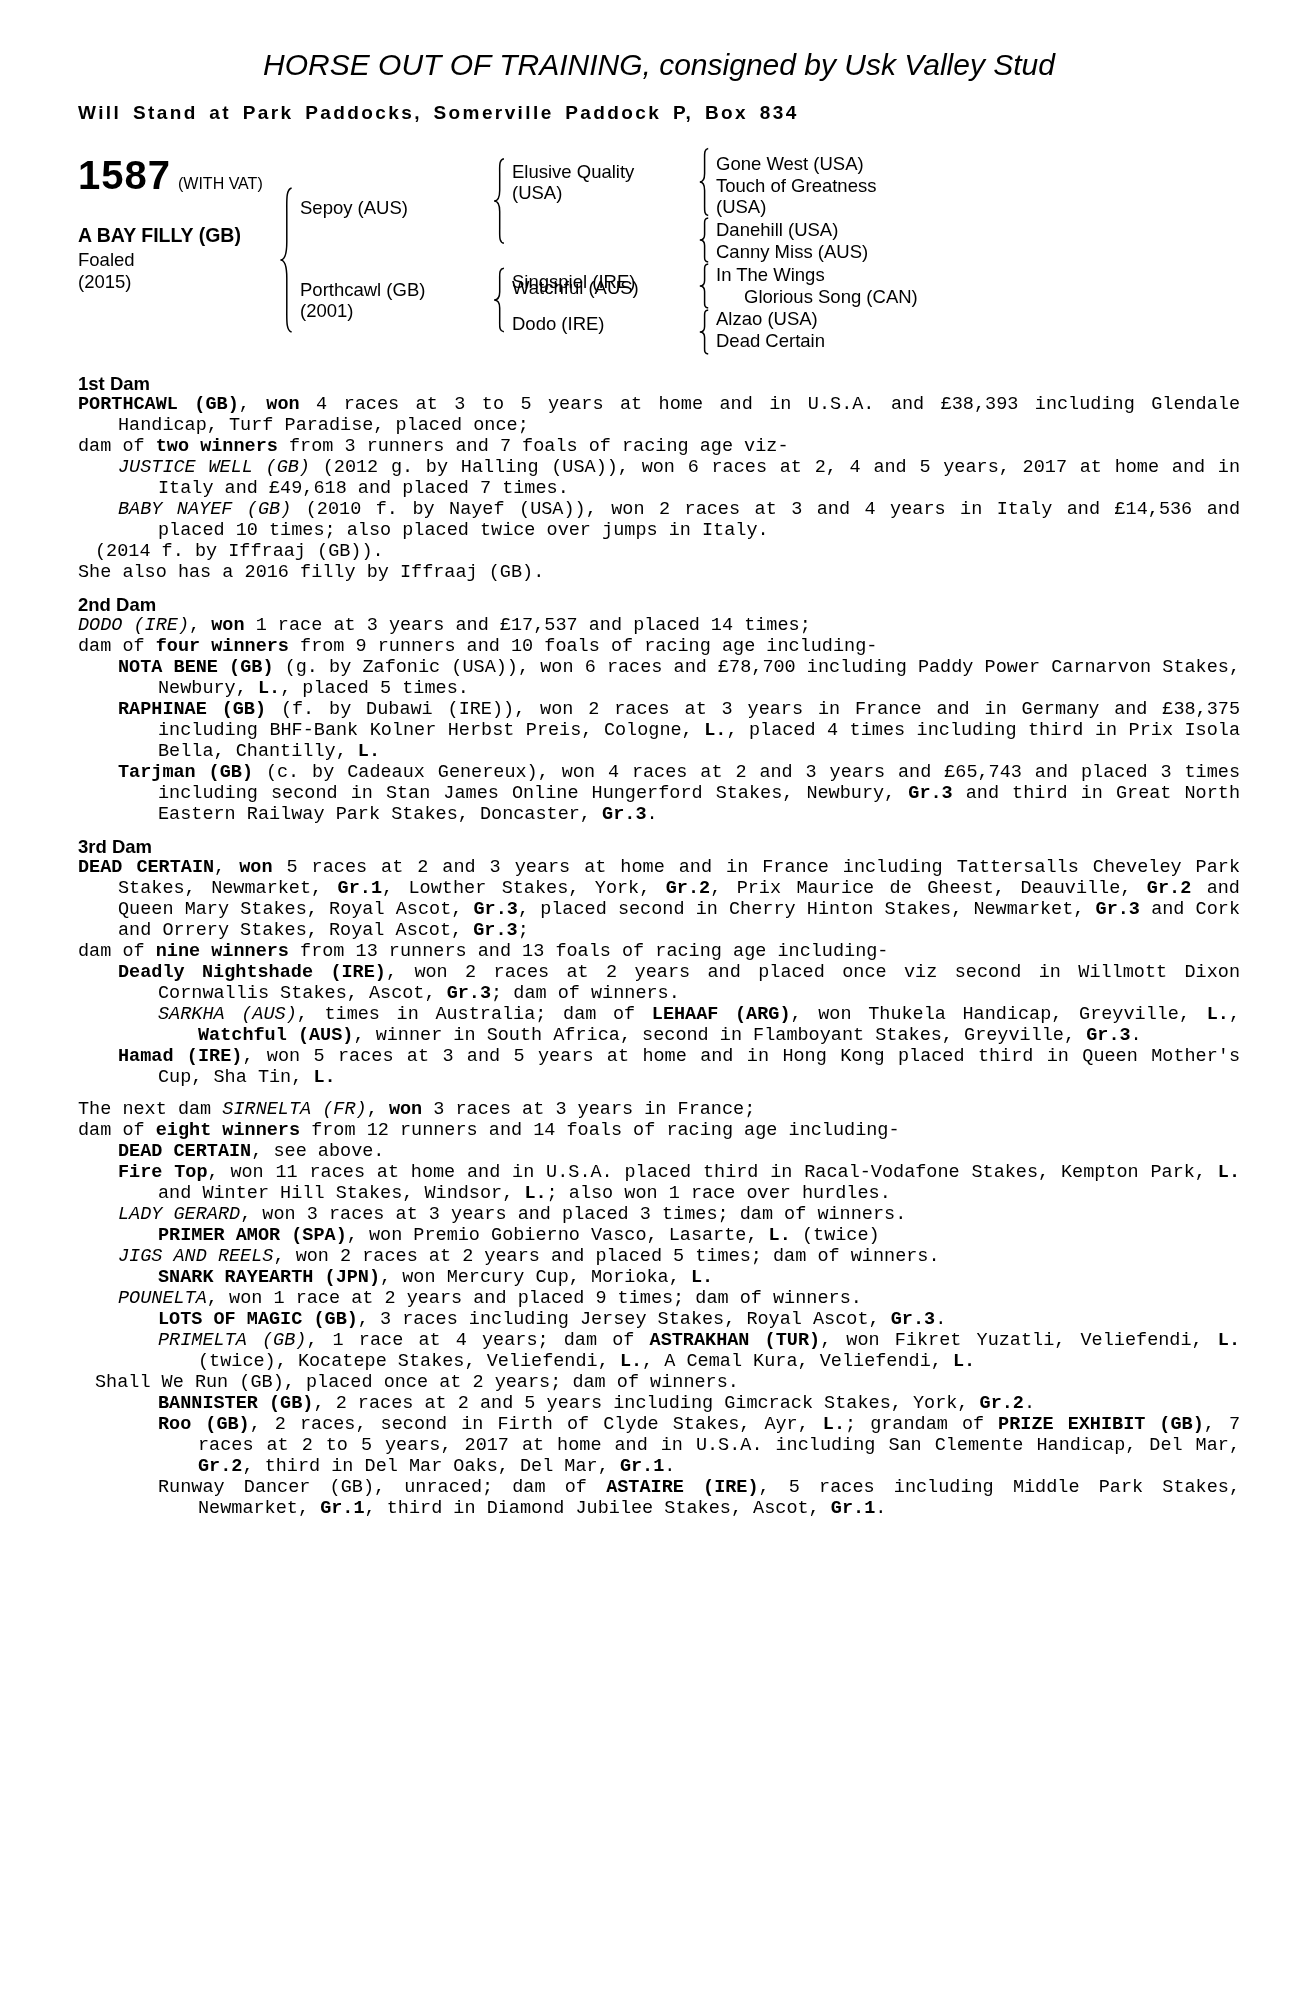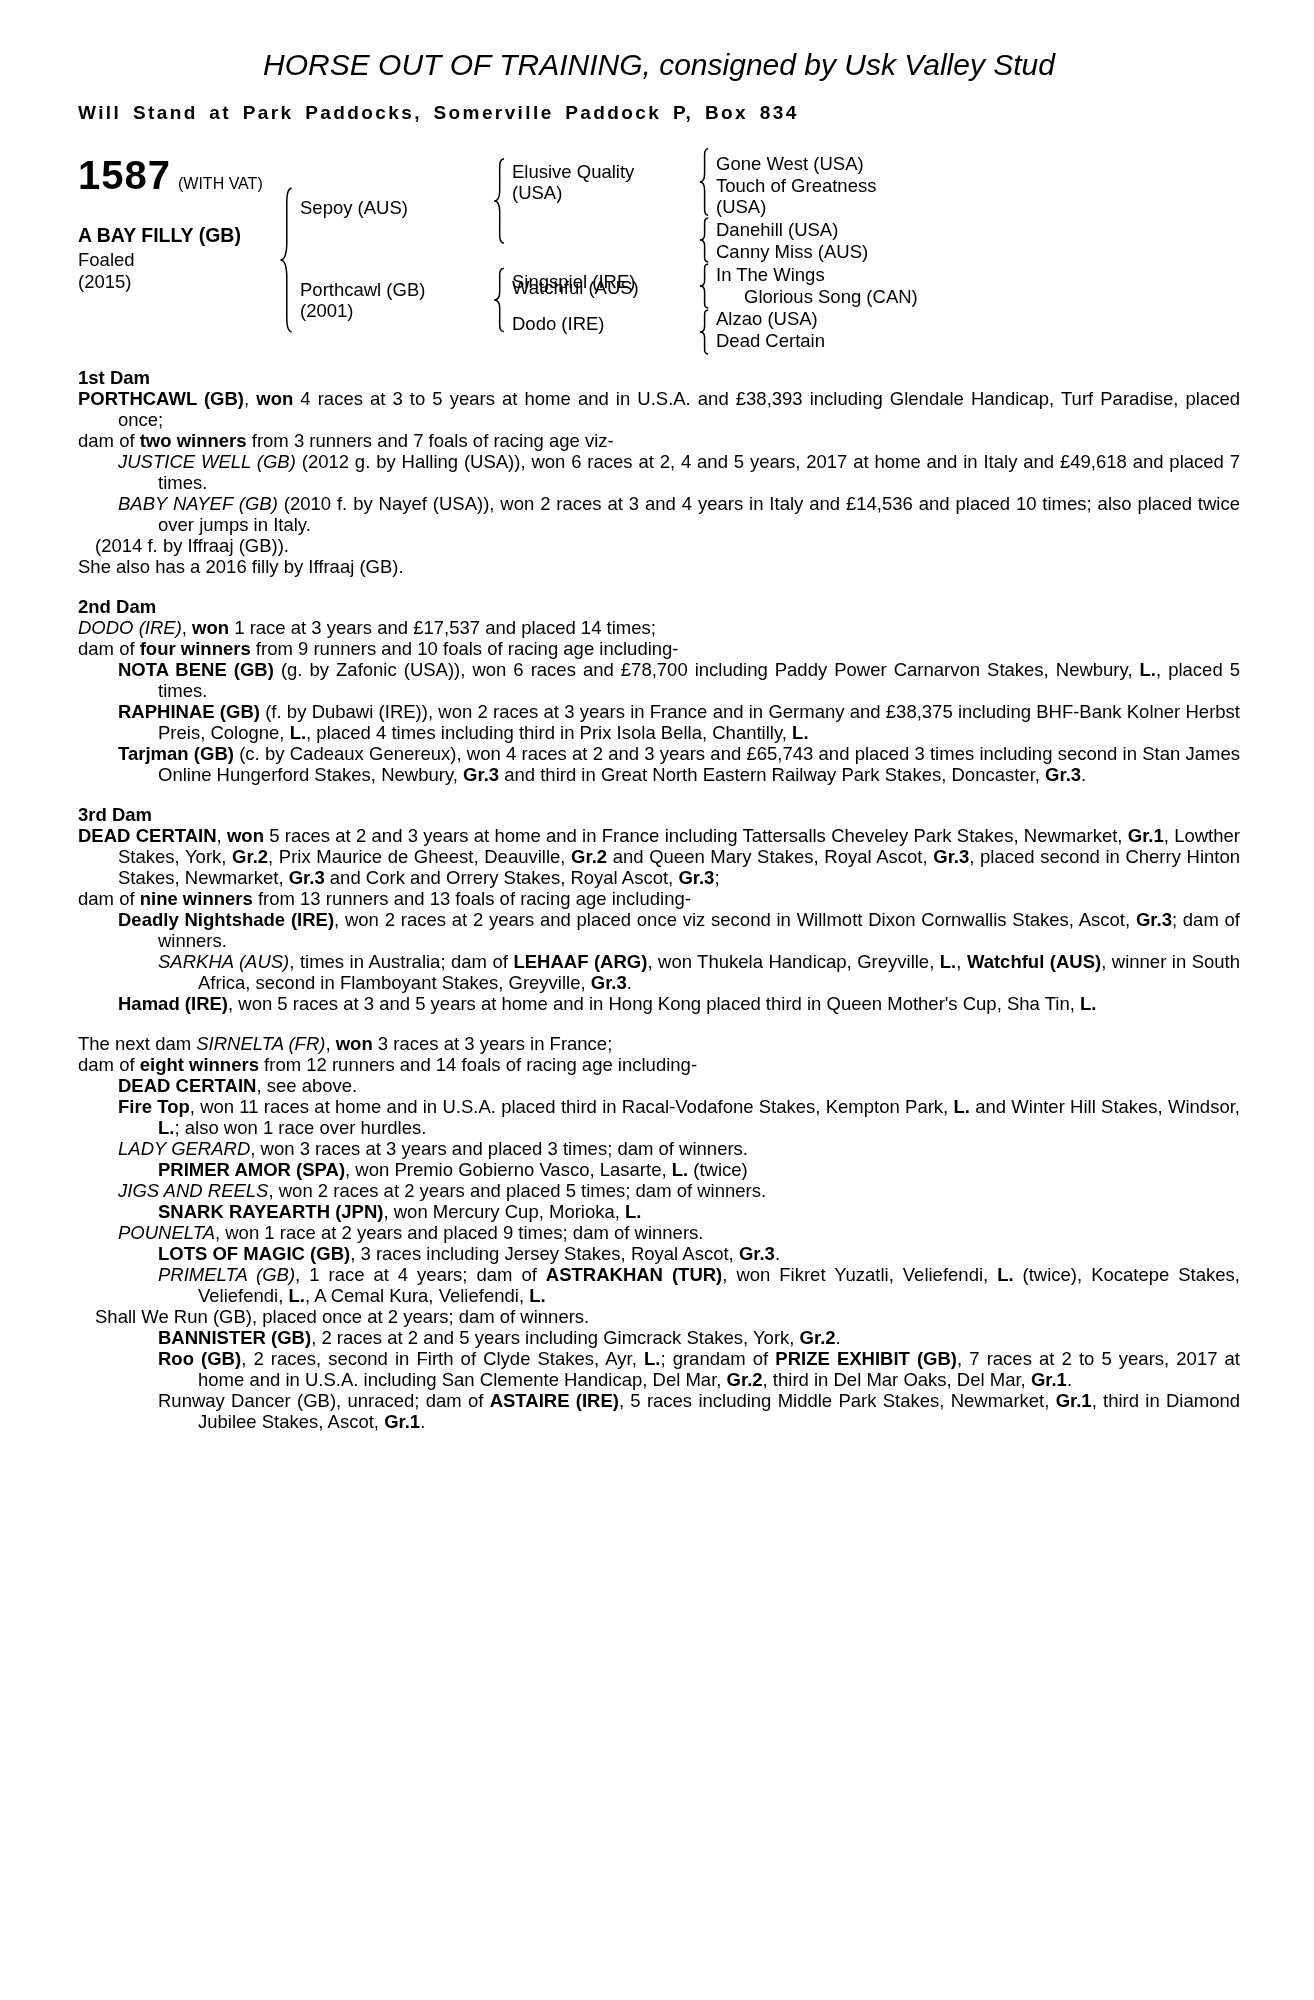--- a/index.html
+++ b/index.html
@@ -16,28 +16,28 @@
   .stand-line { margin-top:24px; font-weight:700; font-size:19px; letter-spacing:2.4px; word-spacing:4px; }
 
   .pedigree { position:relative; height:212px; margin-top:22px; }
   .abs { position:absolute; }
   .lot-number { font-size:40px; font-weight:700; letter-spacing:1px; }
   .vat { font-size:16px; margin-left:7px;text-align:right; }
   .horse-name { font-weight:700; font-size:19.5px; }
   .ped-name { font-size:18.5px; line-height:21px; }
   .brace path { stroke:#000; fill:none; stroke-width:1.5px; }
 
-  .para { text-align:justify; }
+  .para { text-align:justify;font-family:Liberation Mono, monospace; }
   .i0  { padding-left:40px;  text-indent:-40px; }
   .i1  { padding-left:80px;  text-indent:-40px; }
   .i1h { padding-left:80px;  text-indent:-63px; }
   .i2  { padding-left:120px; text-indent:-40px; }
   h2.dam-heading { font-size:18.5px; line-height:21px; font-weight:700; }
-  .dam-section { margin-top:19px; }
-  .dam-section.first { margin-top:10px; }
+  .dam-section { margin-top:11px; }
+  .dam-section.first { margin-top:16px; }
   .b { font-weight:700; }
   .i { font-style:italic; }
 </style>
 </head>
 <body>
 
 <div class="page">
 
   <div class="doc-title">HORSE OUT OF TRAINING, consigned by Usk Valley Stud</div>
   <div class="stand-line">Will Stand at Park Paddocks, Somerville Paddock P, Box 834</div>

